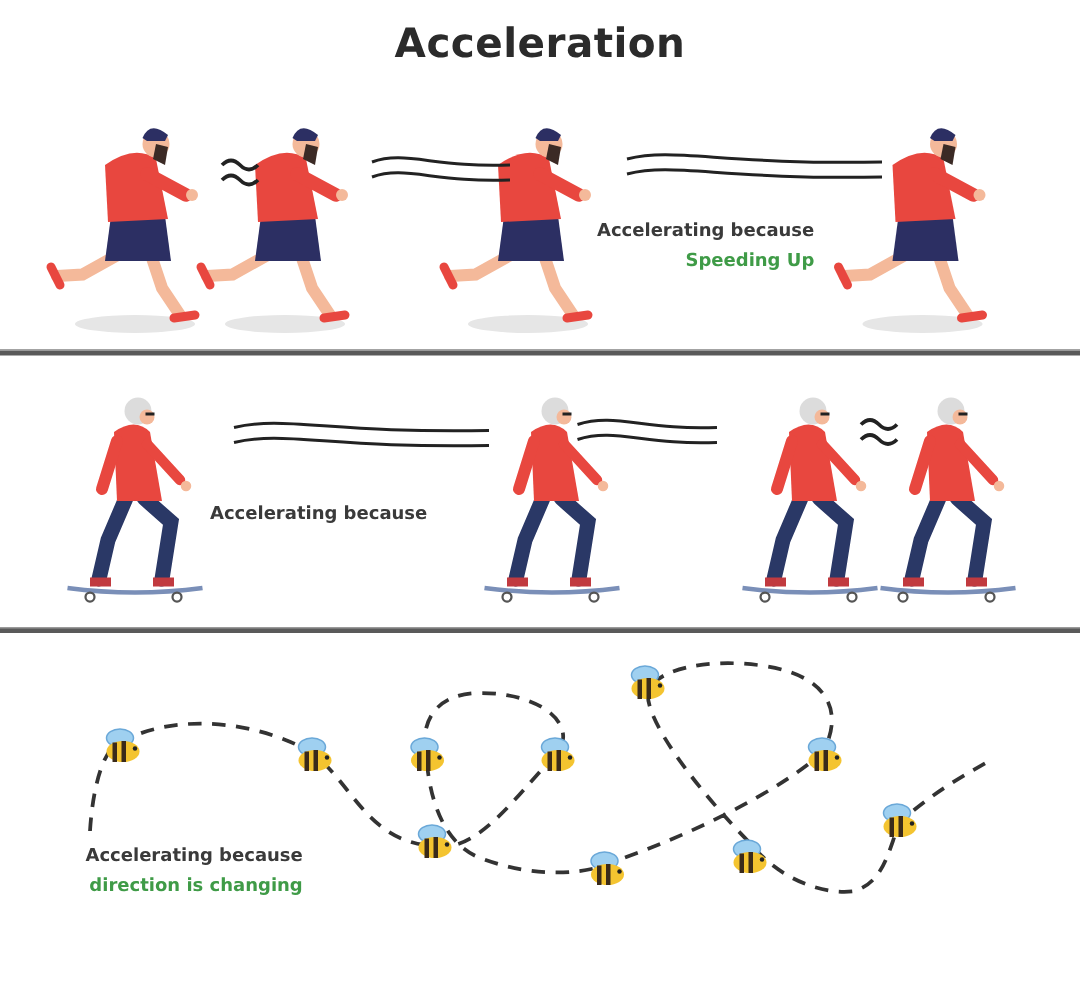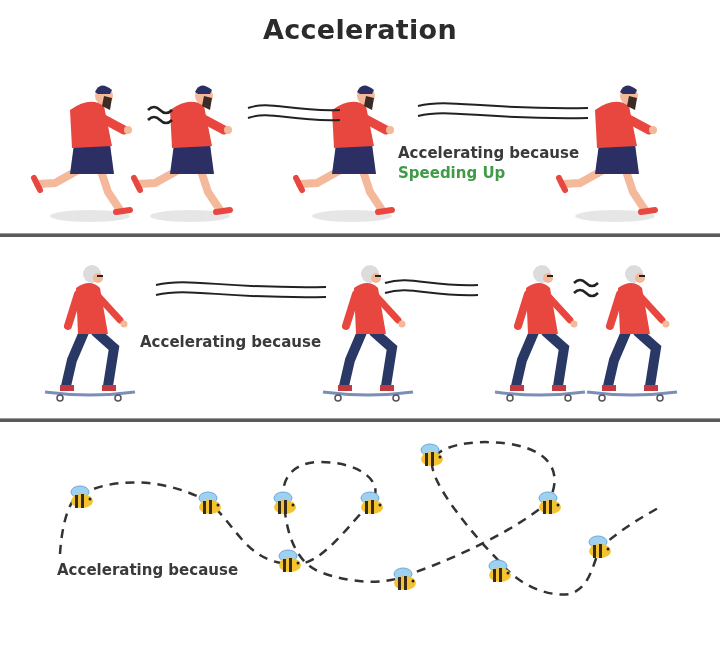--- a/index.html
+++ b/index.html
@@ -3,23 +3,23 @@
 <meta charset="utf-8">
 <style>
   html, body { margin: 0; padding: 0; background: #ffffff; }
   body { width: 720px; height: 662px; position: relative; overflow: hidden;
          font-family: "DejaVu Sans", "Liberation Sans", sans-serif; }
   .title { position: absolute; left: 0; top: 14px; width: 720px; text-align: center;
            font-size: 27px; font-weight: bold; color: #2b2b2b; letter-spacing: 0.3px; }
   .panel { position: absolute; left: 0; width: 720px; }
   .divider { position: absolute; left: 0; width: 720px; height: 3px; background: #5a5a5a;
              border-top: 1px solid #9a9a9a; }
-  .caption { position: absolute; font-size: 15px; font-weight: bold; line-height: 20px; }
+  .caption { position: absolute; font-size: 12px; font-weight: bold; line-height: 20px; }
   .caption .dark { color: #3a3a3a; display: block; }
-  .caption .green { color: #3f9b47; display: block; }
+  .caption .green { color: #3f9b47; display: block; text-align: right; }
   svg { position: absolute; left: 0; top: 0; }
 </style>
 </head>
 <body>
 
 <div class="title">Acceleration</div>
 
 <div class="panel" style="top:0;height:232px;">
   <svg width="720" height="232">
     <defs>
@@ -141,14 +141,15 @@
     <use href="#bee" x="372" y="82"></use>
     <use href="#bee" x="290" y="140"></use>
     <use href="#bee" x="432" y="34"></use>
     <use href="#bee" x="550" y="82"></use>
     <use href="#bee" x="405" y="158"></use>
     <use href="#bee" x="500" y="150"></use>
     <use href="#bee" x="600" y="126"></use>
   </svg>
   <div class="caption" style="left:57px;top:138px;">
     <span class="dark">Accelerating because</span>
+    <span class="green">direction is changing</span>
   </div>
 </div>
 
 </body></html>

